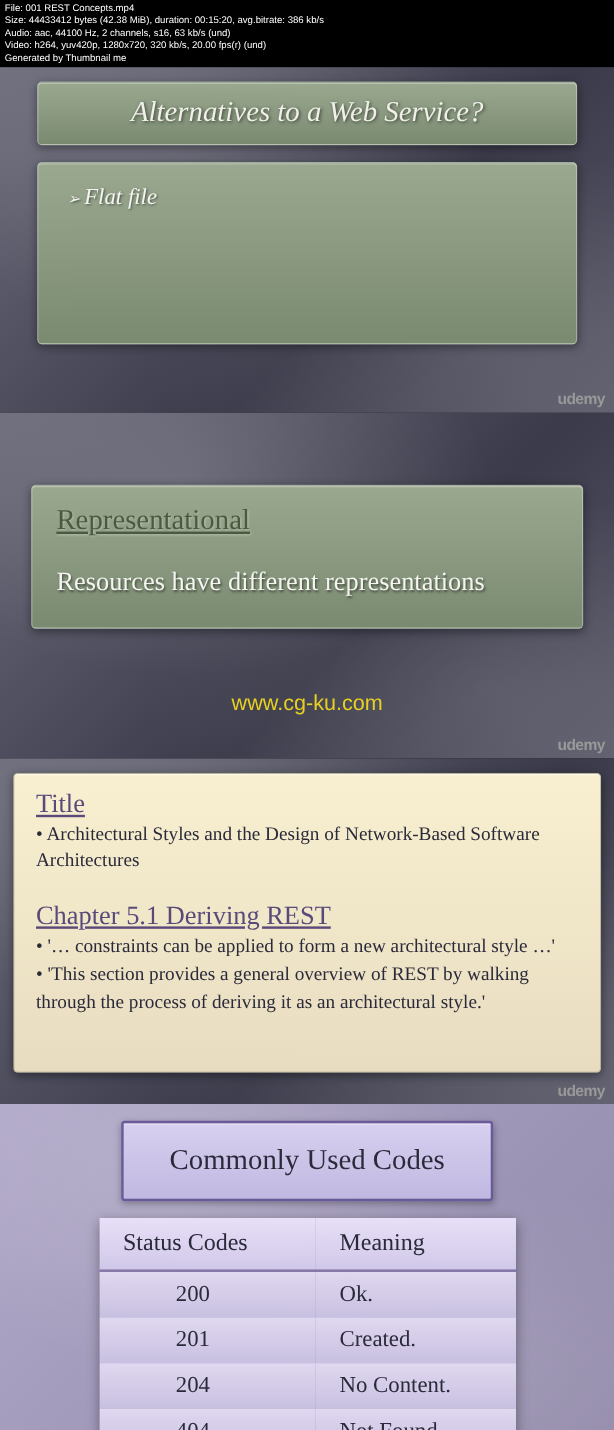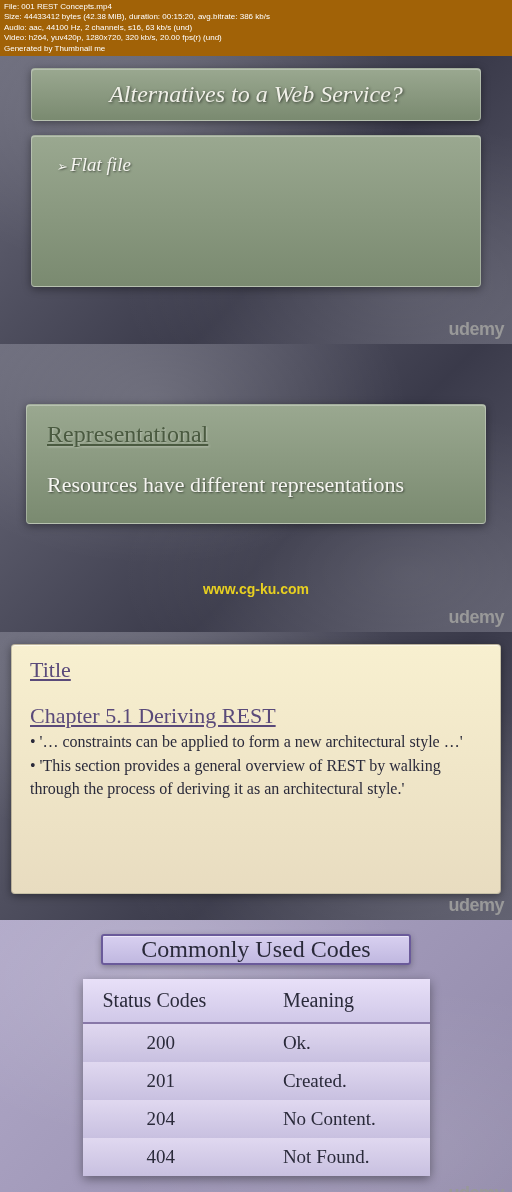--- a/index.html
+++ b/index.html
@@ -3,21 +3,21 @@
   <meta charset="utf-8">
   <style>
     * { margin: 0; padding: 0; box-sizing: border-box; }
     body {
       width: 512px;
       background: #1a1a1a;
       font-family: Georgia, serif;
     }
     
     .meta-header {
-      background: #a16207;
+      background: #000000;
       color: #fff;
       font-family: Arial, sans-serif;
       font-size: 8px;
       line-height: 1.3;
       padding: 2px 4px;
     }
     
     .slide {
       position: relative;
       width: 512px;
@@ -33,21 +33,21 @@
       background: radial-gradient(ellipse at 30% 20%, rgba(255,255,255,0.15) 0%, transparent 50%),
                   radial-gradient(ellipse at 80% 80%, rgba(255,255,255,0.1) 0%, transparent 50%);
     }
     
     .brand {
       position: absolute;
       bottom: 4px;
       right: 8px;
       color: #999;
       font-family: Arial, sans-serif;
-      font-size: 18px;
+      font-size: 13px;
       font-weight: bold;
       letter-spacing: -0.5px;
       z-index: 10;
     }
     
     
     .title-bar {
       position: relative;
       margin: 12px auto 0;
       width: 450px;
@@ -113,22 +113,22 @@
       text-shadow: 1px 1px 2px rgba(0,0,0,0.5);
     }
     
     .watermark {
       position: absolute;
       bottom: 35px;
       left: 50%;
       transform: translateX(-50%);
       color: #e8d020;
       font-family: Arial, sans-serif;
-      font-size: 14px;
-      font-weight: bold;
+      font-size: 18px;
+      font-weight: normal;
       z-index: 10;
     }
     
     
     .paper-box {
       position: relative;
       margin: 12px auto 0;
       width: 490px;
       height: 250px;
       padding: 12px 18px;
@@ -156,21 +156,21 @@
     }
     
     
     .slide4 {
       background: linear-gradient(135deg, #b0a8c8 0%, #9088a8 100%);
     }
     
     .codes-title {
       margin: 14px auto 0;
       width: 310px;
-      padding: 0 16px;
+      padding: 18px 16px;
       background: linear-gradient(180deg, #d8d0f0 0%, #c0b8e0 100%);
       border: 2px solid #6a5a9a;
       border-radius: 3px;
       box-shadow: 0 2px 6px rgba(0,0,0,0.3), inset 0 1px 0 rgba(255,255,255,0.5);
       text-align: center;
       font-size: 24px;
       color: #2a2a3a;
       position: relative;
     }
     
@@ -227,20 +227,21 @@
     <div class="rep-title">Representational</div>
     <div class="rep-text">Resources have different representations</div>
   </div>
   <div class="watermark">www.cg-ku.com</div>
   <div class="brand">udemy</div>
 </div>
 
 <div class="slide">
   <div class="paper-box">
     <div class="paper-heading">Title</div>
+    <div class="paper-text">• Architectural Styles and the Design of Network-Based Software Architectures</div>
     <div class="paper-heading chapter">Chapter 5.1 Deriving REST</div>
     <div class="paper-text">• '… constraints can be applied to form a new architectural style …'</div>
     <div class="paper-text">• 'This section provides a general overview of REST by walking through the process of deriving it as an architectural style.'</div>
   </div>
   <div class="brand">udemy</div>
 </div>
 
 <div class="slide slide4">
   <div class="codes-title">Commonly Used Codes</div>
   <table class="codes-table">

